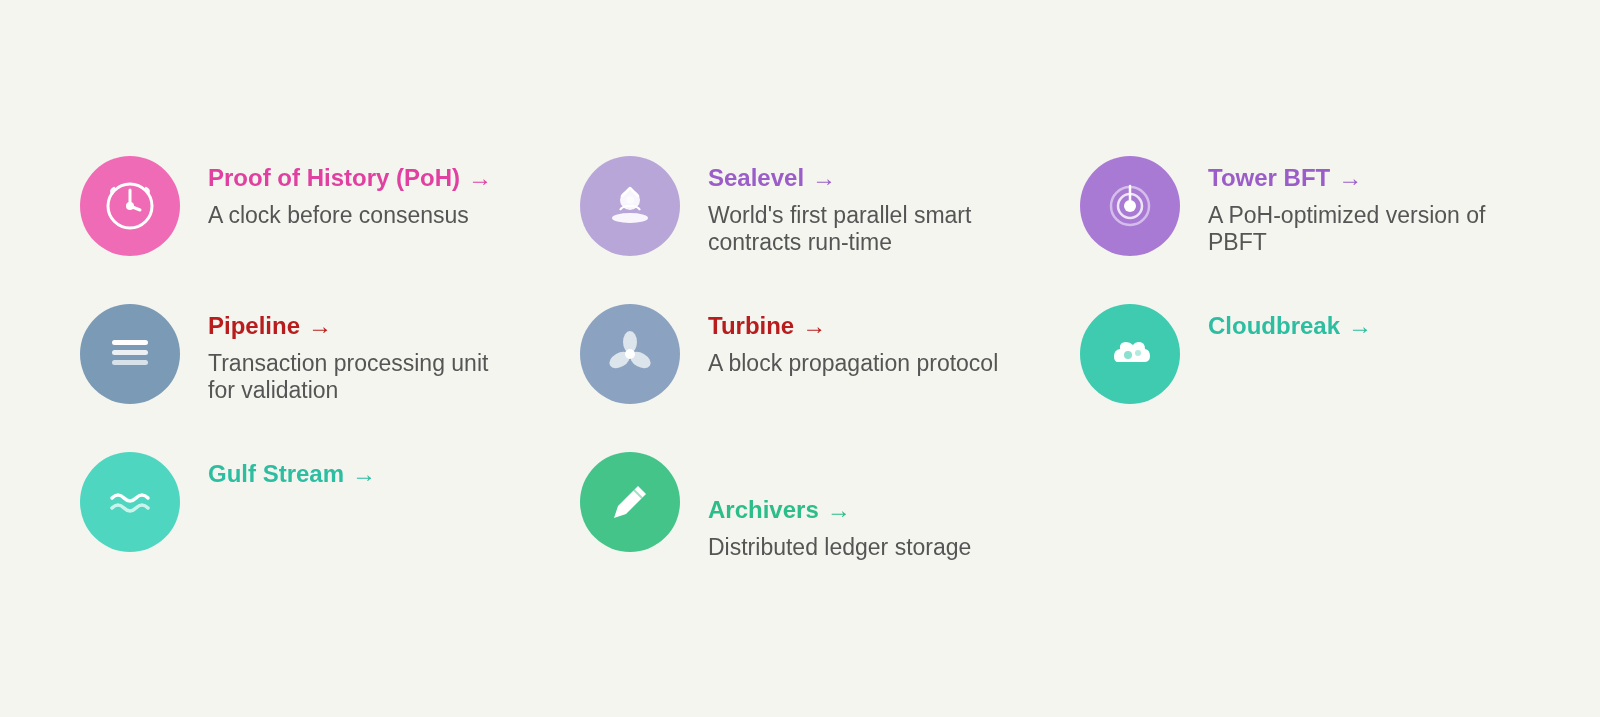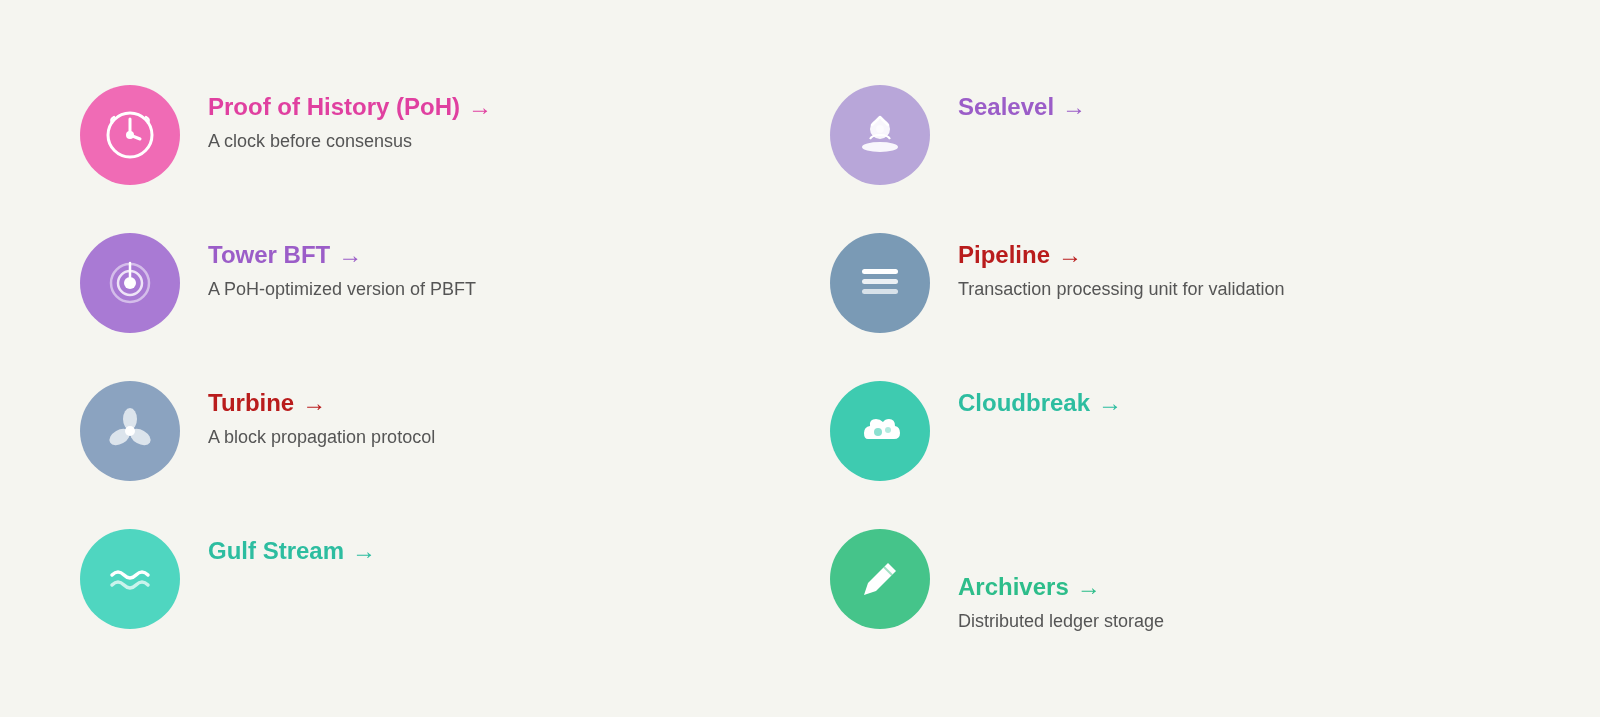--- a/index.html
+++ b/index.html
@@ -8,21 +8,21 @@
       background: #f5f5f0;
       font-family: -apple-system, BlinkMacSystemFont, 'Segoe UI', sans-serif;
       min-height: 717px;
       display: flex;
       align-items: center;
       justify-content: center;
     }
 
     .grid {
       display: grid;
-      grid-template-columns: 1fr 1fr;
+      grid-template-columns: 1fr 1fr 1fr;
       gap: 48px 60px;
       padding: 48px 80px;
       max-width: 1600px;
       width: 100%;
     }
 
     .card {
       display: flex;
       align-items: flex-start;
       gap: 28px;
@@ -51,21 +51,21 @@
       display: flex;
       align-items: center;
       gap: 8px;
     }
 
     .card-title .arrow {
       font-weight: 400;
     }
 
     .card-desc {
-      font-size: 18px;
+      font-size: 23px;
       color: #555;
       font-weight: 400;
     }
 
     
     .icon-circle svg {
       width: 52px;
       height: 52px;
       fill: white;
     }
@@ -117,20 +117,21 @@
     <path d="M16 30 Q18 26 26 26 Q34 26 36 30" stroke="white" stroke-width="2" fill="none"></path>
     <circle cx="26" cy="20" r="4" fill="white" opacity="0.5"></circle>
     <path d="M18 16 L26 8 L34 16" stroke="white" stroke-width="2.5" stroke-linecap="round" stroke-linejoin="round" fill="none"></path>
   </svg>
     </div>
     <div class="card-content">
       <div class="card-title title-purple">
         <span>Sealevel</span>
         <span class="arrow">→</span>
       </div>
+      <div class="card-desc">World's first parallel smart contracts run-time</div>
     </div>
   </div>
     <div class="card">
     <div class="icon-circle bg-purple">
       <svg viewBox="0 0 52 52" fill="none" xmlns="http://www.w3.org/2000/svg">
     <circle cx="26" cy="26" r="6" fill="white"></circle>
     <circle cx="26" cy="26" r="12" stroke="white" stroke-width="2.5" fill="none" opacity="0.8"></circle>
     <circle cx="26" cy="26" r="19" stroke="white" stroke-width="2.5" fill="none" opacity="0.5"></circle>
     <line x1="26" y1="20" x2="26" y2="6" stroke="white" stroke-width="2.5" stroke-linecap="round"></line>
   </svg>

